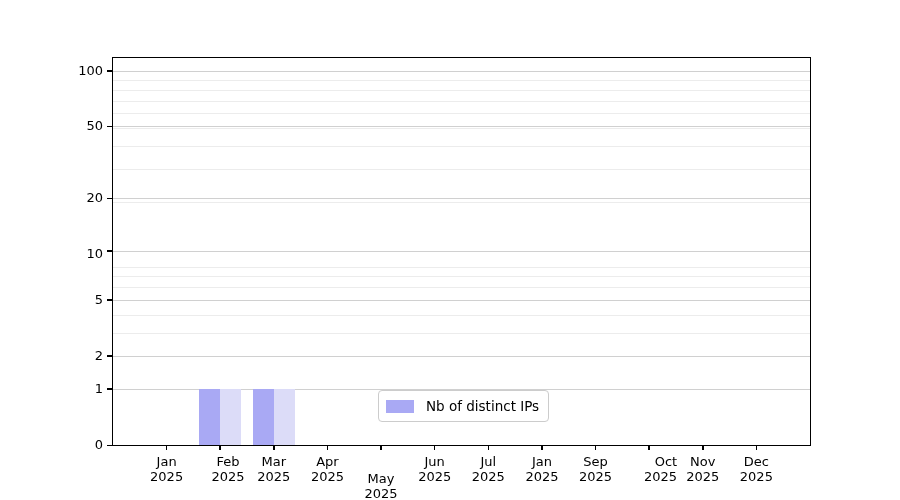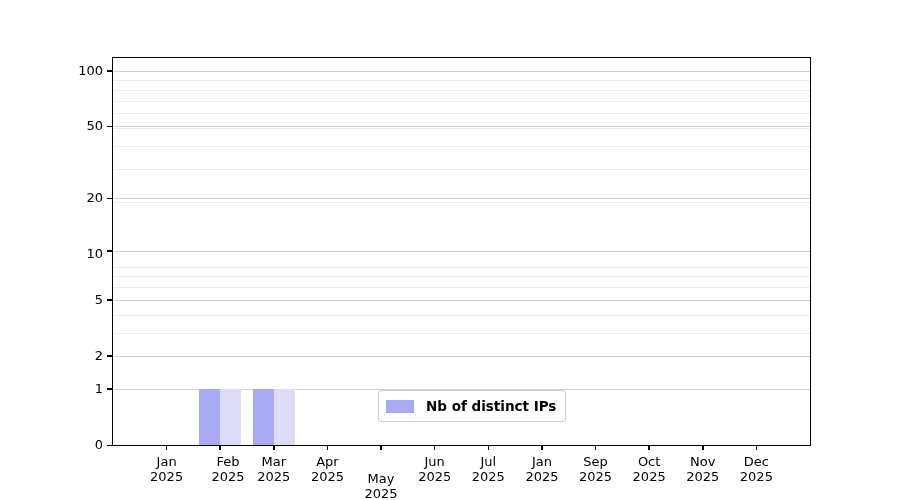--- a/index.html
+++ b/index.html
@@ -29,21 +29,21 @@
     position:absolute; top:396px; width:56px; text-align:center;
     font-size:13px; line-height:15px; color:#000; z-index:6;
   }
   #legend {
     position:absolute; left:265px; top:332px; z-index:7;
     background:#ffffff; border:1px solid #cccccc; border-radius:4px;
     padding:5px 9px 5px 7px; box-sizing:border-box;
   }
   .legend-row { display:flex; align-items:center; height:20px; }
   .legend-swatch { width:28px; height:13px; margin-right:12px; flex:0 0 auto; }
-  .legend-label { font-size:13.5px; line-height:20px; color:#000; white-space:nowrap;font-weight:bold; }
+  .legend-label { font-size:13.5px; line-height:20px; color:#000; white-space:nowrap; }
 </style>
 </head>
 <body>
 
 <div id="figure">
   <div id="plot-inner">
 
     <div id="legend">
         <div class="legend-row">
           <div class="legend-swatch" style="background: rgb(169, 169, 244);"></div>
@@ -125,21 +125,21 @@
       <div class="xtick-label" style="left: 400.923px;">
         <div>Jan</div>
         <div>2025</div>
       </div>
       <div class="xtick-mark" style="left: 481.788px;"></div>
       <div class="xtick-label" style="left: 454.538px;">
         <div>Sep</div>
         <div>2025</div>
       </div>
       <div class="xtick-mark" style="left: 535.404px;"></div>
-      <div class="xtick-label" style="left: 508.154px;">
+      <div class="xtick-label" style="left: 508.154px; text-align: right;">
         <div>Oct</div>
         <div>2025</div>
       </div>
       <div class="xtick-mark" style="left: 589.019px;"></div>
       <div class="xtick-label" style="left: 561.769px;">
         <div>Nov</div>
         <div>2025</div>
       </div>
       <div class="xtick-mark" style="left: 642.635px;"></div>
       <div class="xtick-label" style="left: 615.385px;">

